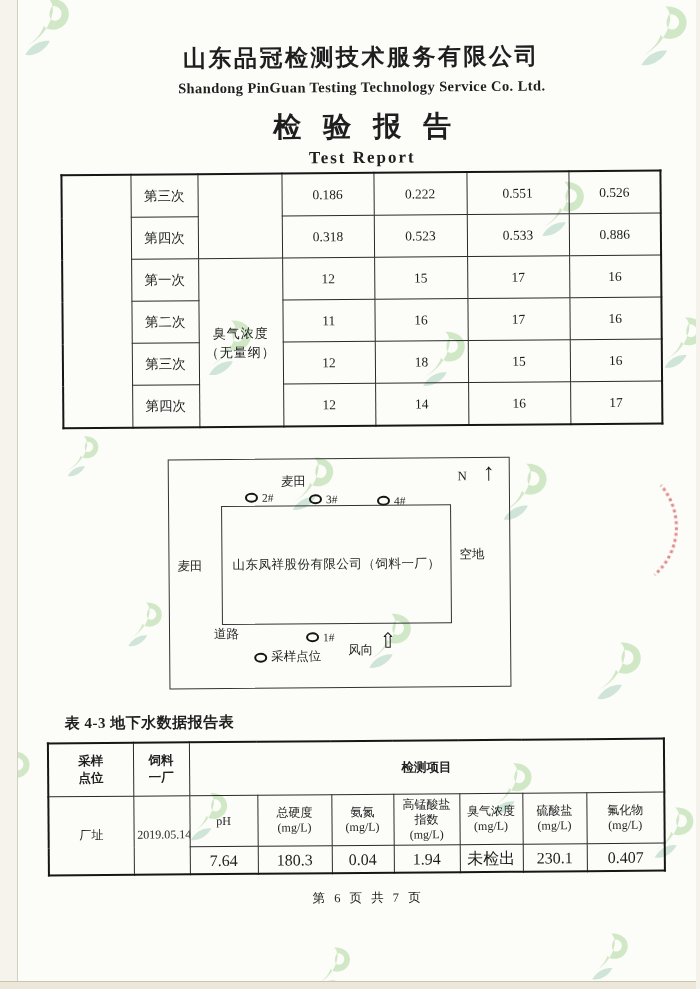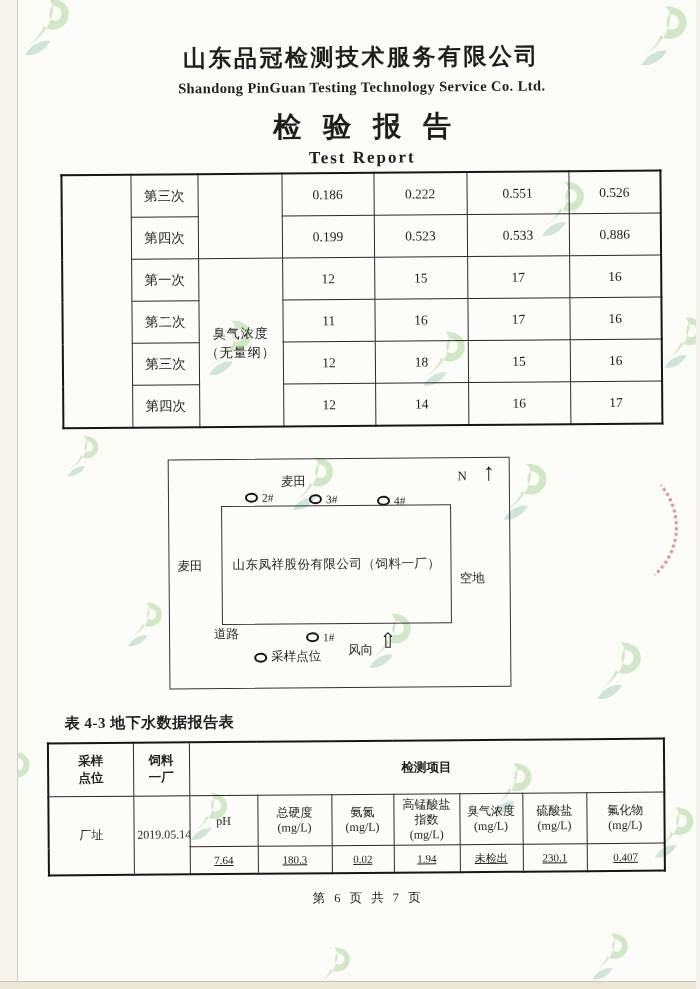--- a/index.html
+++ b/index.html
@@ -47,21 +47,21 @@
   .pt em{font-style:normal;font-size:11.5px;vertical-align:middle;}
   .north-arrow{font-size:24px;line-height:1;}
   .wind-arrow{font-size:21px;line-height:1;}
 
   
   .gw-title{position:absolute;left:63px;top:712px;font-size:15px;font-weight:bold;letter-spacing:.5px;}
   .gw{position:absolute;left:45px;top:740px;width:616px;border:2.5px solid #161616;}
   .gw td{font-size:12px;line-height:15px;padding:2px 3px;}
   .gw .r1 td{height:48px;font-weight:bold;font-size:12.5px;}
   .gw .r2 td{height:46px;}
-  .gw .r3 td{height:22px;font-size:11px;text-decoration:underline;}
+  .gw .r3 td{height:22px;font-size:16px;}
   .wrap2{display:inline-block;width:28px;line-height:17px;}
   .nowrap{white-space:nowrap;font-size:11.5px;}
 
   
   .footer{position:absolute;left:40px;top:890px;width:650px;text-align:center;font-size:12.5px;letter-spacing:3px;}
 </style>
 </head>
 <body>
 
 <div class="page">
@@ -157,21 +157,21 @@
         <td rowspan="6"></td>
         <td>第三次</td>
         <td rowspan="2"></td>
         <td>0.186</td>
         <td>0.222</td>
         <td>0.551</td>
         <td>0.526</td>
       </tr>
       <tr>
         <td>第四次</td>
-        <td>0.199</td>
+        <td>0.318</td>
         <td>0.523</td>
         <td>0.533</td>
         <td>0.886</td>
       </tr>
       <tr>
         <td>第一次</td>
         <td rowspan="4" class="param-cell">
           <div>臭气浓度</div>
           <div>（无量纲）</div>
         </td>
@@ -211,21 +211,21 @@
 
       <span class="abs pt" style="left:76px;top:30px"><i class="pt-circle"></i><em>2#</em></span>
       <span class="abs pt" style="left:140px;top:32px"><i class="pt-circle"></i><em>3#</em></span>
       <span class="abs pt" style="left:208px;top:34px"><i class="pt-circle"></i><em>4#</em></span>
 
       <div class="factory-box">
         <span>山东凤祥股份有限公司（饲料一厂）</span>
       </div>
 
       <span class="abs" style="left:8px;top:98px">麦田</span>
-      <span class="abs" style="left:290px;top:112px">空地</span>
+      <span class="abs" style="left:290px;top:88px">空地</span>
 
       <span class="abs" style="left:44px;top:166px">道路</span>
       <span class="abs pt" style="left:136px;top:170px"><i class="pt-circle"></i><em>1#</em></span>
       <span class="abs" style="left:178px;top:183px">风向</span>
       <span class="abs wind-arrow" style="left:209px;top:172px">⇧</span>
       <span class="abs pt" style="left:84px;top:189px"><i class="pt-circle"></i><em style="font-size:12.5px">采样点位</em></span>
     </div>
 
     <div class="gw-title">表 4-3 地下水数据报告表</div>
     <table class="gw">
@@ -253,21 +253,21 @@
         <td><span>总硬度</span> <span>(mg/L)</span></td>
         <td><span>氨氮</span> <span>(mg/L)</span></td>
         <td><span>高锰酸盐指数</span> <span>(mg/L)</span></td>
         <td><span>臭气浓度</span> <span>(mg/L)</span></td>
         <td><span>硫酸盐</span> <span>(mg/L)</span></td>
         <td><span>氟化物</span> <span>(mg/L)</span></td>
       </tr>
       <tr class="r3">
         <td>7.64</td>
         <td>180.3</td>
-        <td>0.02</td>
+        <td>0.04</td>
         <td>1.94</td>
         <td>未检出</td>
         <td>230.1</td>
         <td>0.407</td>
       </tr>
     </tbody>
       </table>
 
     <div class="footer">第 6 页 共 7 页</div>
 

